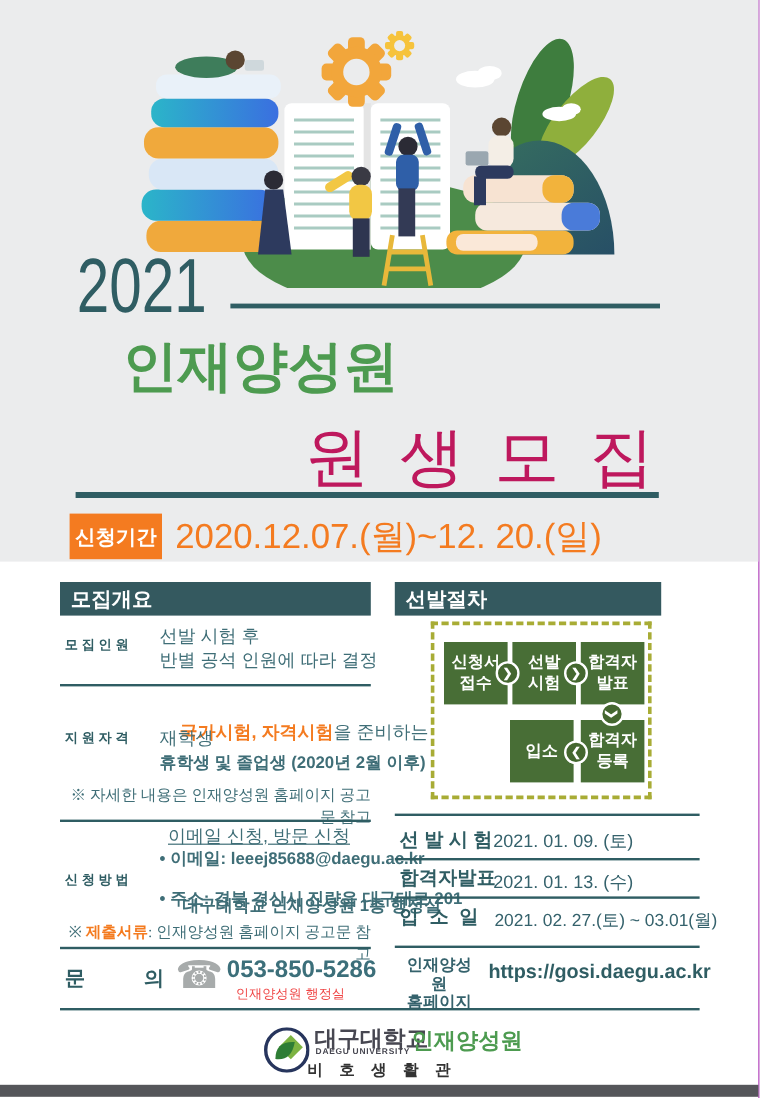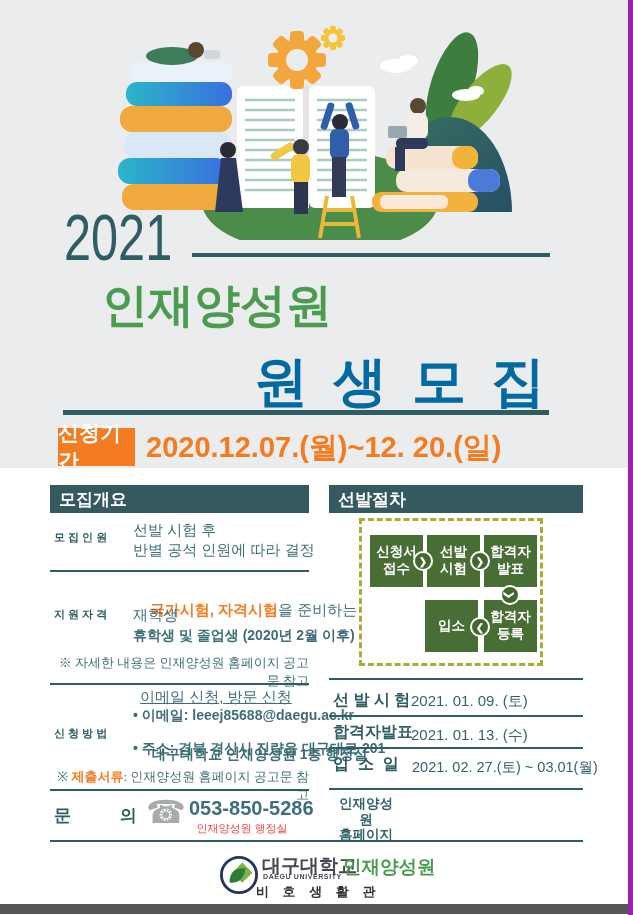--- a/index.html
+++ b/index.html
@@ -1,34 +1,34 @@
 <!DOCTYPE html>
 <html><head>
 <meta charset="utf-8">
 <style>
   * { margin:0; padding:0; box-sizing:border-box; }
   body { background:#ffffff; }
   #poster {
     position:relative; width:633px; height:915px; overflow:hidden;
     background:#ffffff; font-family:"Liberation Sans", sans-serif;
-    border-right:5px solid #a21caf;
+    border-right:1px solid #a21caf;
   }
   .abs { position:absolute; }
   .hero-bg { left:0; top:0; width:633px; height:468px; background:#ebeced; }
   .year { left:64px; top:206px; font-size:64px; font-weight:400; color:#2f5d63;
           letter-spacing:0px; transform:scaleX(0.76); transform-origin:left top; line-height:1; }
   .year-line { left:192px; top:253px; width:358px; height:4px; background:#2f5d63; }
   .title1 { left:102px; top:280px; font-size:46px; font-weight:bold; color:#4d9b50; line-height:1.1; }
-  .title2 { left:254px; top:352px; font-size:54px; font-weight:bold; color:#0369a1;
+  .title2 { left:254px; top:352px; font-size:54px; font-weight:normal; color:#be185d;
             letter-spacing:5px; line-height:1.1; white-space:pre; }
   .period-bar { left:63px; top:410px; width:486px; height:5px; background:#2f5d63; }
   .period-tag { left:58px; top:428px; width:77px; height:38px; background:#f47b20;
-                color:#ffffff; font-size:21px; font-weight:bold;
+                color:#ffffff; font-size:17px; font-weight:bold;
                 display:flex; align-items:center; justify-content:center; }
-  .period-val { left:146px; top:428px; font-size:29px; font-weight:bold; color:#f47b20; white-space:pre; }
+  .period-val { left:146px; top:428px; font-size:29px; font-weight:normal; color:#f47b20; white-space:pre; }
 
   .sec-header { height:28px; background:#34595f; color:#ffffff; font-size:17px;
                 font-weight:bold; display:flex; align-items:center; padding-left:9px; }
   .rule { height:2px; background:#2f5d63; }
   .lbl { font-size:11px; font-weight:bold; color:#2f5d63; white-space:pre; }
   .val { font-size:15px; color:#3f6e77; white-space:pre; }
   .val-s { font-size:14px; color:#3f6e77; white-space:pre;font-weight:bold; }
   .note { left:50px; width:259px; text-align:right; font-size:13px; color:#3f6e77;font-family:Liberation Serif, serif; }
   .hl { color:#f47b20; font-weight:bold; }
 
@@ -208,21 +208,21 @@
     <span>※ </span><span class="hl">제출서류</span><span>: 인재양성원 홈페이지 공고문 참고</span>
   </div>
 
   <div class="abs rule" style="left:50px;top:789px;width:259px;"></div>
 
   <div class="abs inq-lbl">문 의</div>
   <div class="abs phone-icon">☎</div>
   <div class="abs phone-num">053-850-5286</div>
   <div class="abs phone-office">인재양성원 행정실</div>
 
-  <div class="abs sec-header" style="left:329px;top:485px;width:254px;">선발절차</div>
+  <div class="abs sec-header" style="left:329px;top:485px;width:222px;">선발절차</div>
 
   <div class="abs dashed-box"></div>
 
   <div class="abs pbox" style="left:427px;top:535px;">
     <span>선발</span>
     <span>시험</span>
   </div>
   <div class="abs pbox" style="left:370px;top:535px;">
     <span>신청서</span>
     <span>접수</span>
@@ -255,20 +255,21 @@
   <div class="abs rule" style="left:329px;top:747px;width:254px;"></div>
 
   <div class="abs sch-lbl" style="left:333px;top:754px;">입  소  일</div>
   <div class="abs sch-val" style="left:412px;top:758px;font-size:14.5px;">2021. 02. 27.(토) ~ 03.01(월)</div>
   <div class="abs rule" style="left:329px;top:788px;width:254px;"></div>
 
   <div class="abs home-lbl">
     <div>인재양성원</div>
     <div>홈페이지</div>
   </div>
+  <div class="abs home-url">https://gosi.daegu.ac.kr</div>
 
   <div class="abs rule" style="left:50px;top:840px;width:533px;"></div>
 
   <svg class="abs" style="left:220px;top:856px;" width="38" height="38" viewBox="0 0 40 40">
     <circle cx="20" cy="20" r="18.5" fill="#ffffff" stroke="#27355d" stroke-width="3"></circle>
     <rect x="16" y="10" width="15" height="15" fill="#7cb342" transform="rotate(45 23.5 17.5)"></rect>
     <path d="M10 28 Q10 12 27 13 Q24 30 10 28 Z" fill="#2e7d35"></path>
   </svg>
   <div class="abs f-univ">대구대학교</div>
   <div class="abs f-univ-en">DAEGU UNIVERSITY</div>

